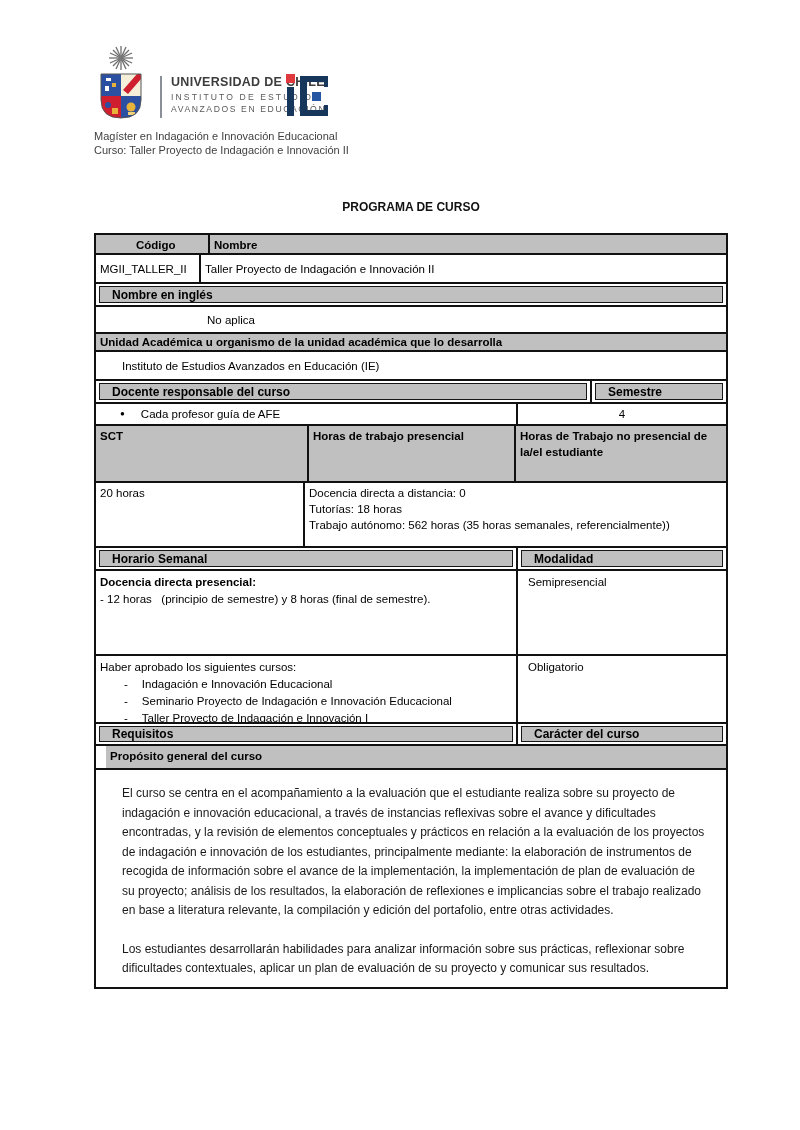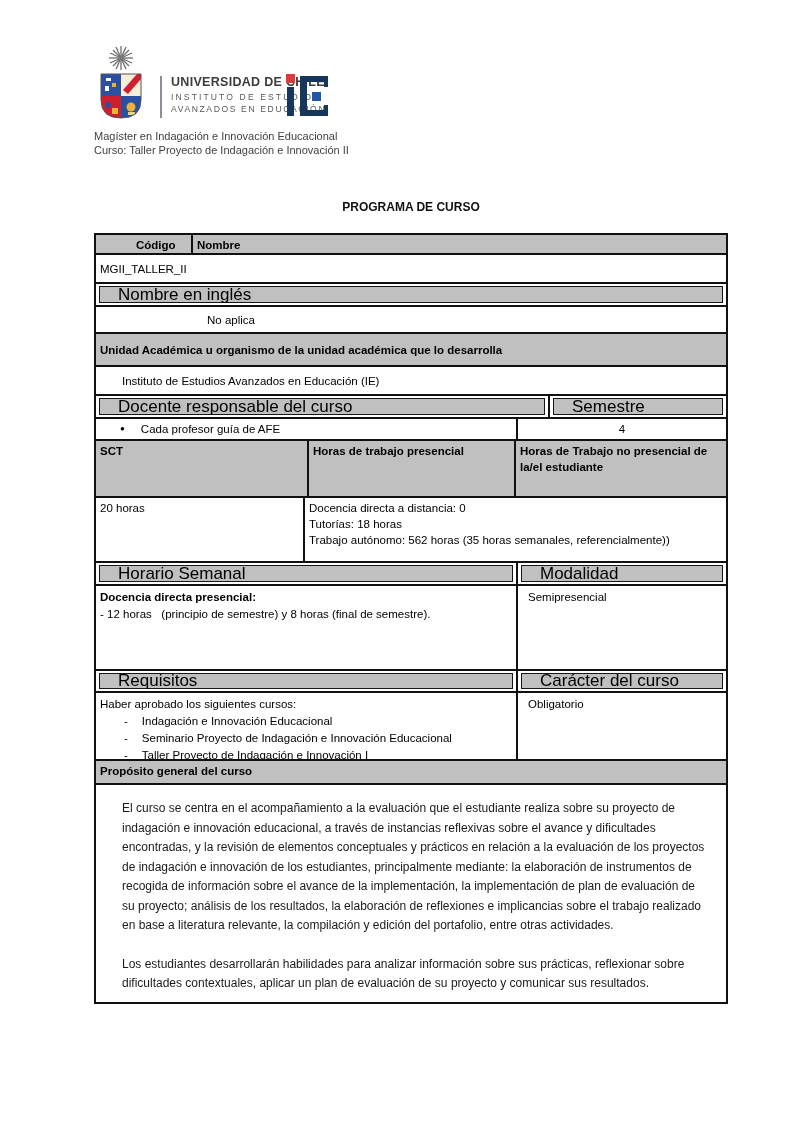--- a/index.html
+++ b/index.html
@@ -27,22 +27,22 @@
   .doc-table{position:absolute;left:94px;top:233px;width:634px;
              border:2px solid #111;box-sizing:border-box;background:#fff;}
   .row{display:flex;box-sizing:border-box;border-bottom:2px solid #111;}
   .row:last-child{border-bottom:none;}
   .cell{box-sizing:border-box;padding:2px 4px;font-size:11.5px;line-height:16px;overflow:hidden;}
   .cell + .cell{border-left:2px solid #111;}
   .gray{background:var(--header_gray,#c0c0c0);font-weight:bold;}
   .vcenter{display:flex;align-items:center;}
   .inset-cell{padding:2px 3px;display:flex;}
   .inset-bar{flex:1;background:var(--header_gray,#c0c0c0);border:1.5px solid #161616;
-             display:flex;align-items:center;font-weight:normal;font-size:17px;
-             box-sizing:border-box;padding-left:18px;}
+             display:flex;align-items:center;font-weight:bold;font-size:12px;
+             box-sizing:border-box;padding-left:12px;}
   .bullet-item{padding-left:24px;}
   .bullet-item::before{content:"●";font-size:8px;margin-right:16px;vertical-align:1px;}
   .dash-item{padding-left:24px;}
   .dash-item::before{content:"-";margin-right:14px;}
   .prewrap{white-space:pre-wrap;}
   .lh17{line-height:17px;padding-top:3px;}
   .para{margin:0;padding:0 18px 0 26px;font-size:12px;line-height:19.5px;color:#1a1a1a;}
   .para.first{margin-top:14px;}
   .para.second{margin-top:19px;}
 </style>
@@ -110,48 +110,49 @@
   <div class="subheader">
     <div>Magíster en Indagación e Innovación Educacional</div>
     <div>Curso: Taller Proyecto de Indagación e Innovación II</div>
   </div>
 
   <div class="doc-title">PROGRAMA DE CURSO</div>
 
   <div class="doc-table">
 
     <div class="row" style="height:20px;">
-      <div class="cell gray" style="width:95px;padding-left:40px;">Código</div>
+      <div class="cell gray" style="width:112px;padding-left:40px;">Código</div>
       <div class="cell gray" style="flex:1;">Nombre</div>
     </div>
 
     <div class="row" style="height:29px;">
       <div class="cell vcenter" style="width:103px;">MGII_TALLER_II</div>
+      <div class="cell vcenter" style="flex:1;">Taller Proyecto de Indagación e Innovación II</div>
     </div>
 
     <div class="row" style="height:23px;">
       <div class="cell inset-cell" style="flex:1;">
         <div class="inset-bar">Nombre en inglés</div>
       </div>
     </div>
 
     <div class="row" style="height:27px;padding-left:27px;">
       <div class="cell vcenter" style="flex:1;padding-left:84px;">No aplica</div>
     </div>
 
-    <div class="row" style="height:33px;">
+    <div class="row" style="height:18px;">
       <div class="cell gray vcenter" style="flex:1;">Unidad Académica u organismo de la unidad académica que lo desarrolla</div>
     </div>
 
     <div class="row" style="height:29px;">
       <div class="cell vcenter" style="flex:1;padding-left:26px;">Instituto de Estudios Avanzados en Educación (IE)</div>
     </div>
 
     <div class="row" style="height:23px;">
-      <div class="cell inset-cell" style="width:452px;text-align:right;">
+      <div class="cell inset-cell" style="width:494px;text-align:right;">
         <div class="inset-bar">Docente responsable del curso</div>
       </div>
       <div class="cell inset-cell" style="flex:1;">
         <div class="inset-bar">Semestre</div>
       </div>
     </div>
 
     <div class="row" style="height:22px;">
       <div class="cell vcenter bullet-item" style="width:420px;">Cada profesor guía de AFE</div>
       <div class="cell vcenter" style="flex:1;justify-content:center;">4</div>
@@ -182,40 +183,40 @@
     </div>
 
     <div class="row" style="height:85px;">
       <div class="cell lh17" style="width:420px;">
         <div class="prewrap" style="font-weight:bold;">Docencia directa presencial:</div>
         <div class="prewrap">- 12 horas   (principio de semestre) y 8 horas (final de semestre).</div>
       </div>
       <div class="cell lh17" style="flex:1;padding-left:10px;">Semipresencial</div>
     </div>
 
-    <div class="row" style="height:22px;">
-      <div class="cell inset-cell" style="width:420px;">
-        <div class="inset-bar">Requisitos</div>
-      </div>
-      <div class="cell inset-cell" style="flex:1;">
-        <div class="inset-bar">Carácter del curso</div>
-      </div>
-    </div>
-
     <div class="row" style="height:68px;">
       <div class="cell lh17" style="width:420px;">
         <div>Haber aprobado los siguientes cursos:</div>
         <div class="dash-item">Indagación e Innovación Educacional</div>
         <div class="dash-item">Seminario Proyecto de Indagación e Innovación Educacional</div>
         <div class="dash-item">Taller Proyecto de Indagación e Innovación I</div>
       </div>
       <div class="cell lh17" style="flex:1;padding-left:10px;">Obligatorio</div>
     </div>
 
-    <div class="row" style="height:24px;">
+    <div class="row" style="height:22px;">
+      <div class="cell inset-cell" style="width:420px;">
+        <div class="inset-bar">Requisitos</div>
+      </div>
+      <div class="cell inset-cell" style="flex:1;">
+        <div class="inset-bar">Carácter del curso</div>
+      </div>
+    </div>
+
+    <div class="row" style="height:24px;padding-left:10px;">
       <div class="cell gray" style="flex:1;">Propósito general del curso</div>
     </div>
 
     <div class="row" style="height:217px;">
       <div class="cell" style="flex:1;padding:0;">
         <p class="para first">El curso se centra en el acompañamiento a la evaluación que el estudiante realiza sobre su proyecto de indagación e innovación educacional, a través de instancias reflexivas sobre el avance y dificultades encontradas, y la revisión de elementos conceptuales y prácticos en relación a la evaluación de los proyectos de indagación e innovación de los estudiantes, principalmente mediante: la elaboración de instrumentos de recogida de información sobre el avance de la implementación, la implementación de plan de evaluación de su proyecto; análisis de los resultados, la elaboración de reflexiones e implicancias sobre el trabajo realizado en base a literatura relevante, la compilación y edición del portafolio, entre otras actividades.</p>
         <p class="para second">Los estudiantes desarrollarán habilidades para analizar información sobre sus prácticas, reflexionar sobre dificultades contextuales, aplicar un plan de evaluación de su proyecto y comunicar sus resultados.</p>
       </div>
     </div>
 

